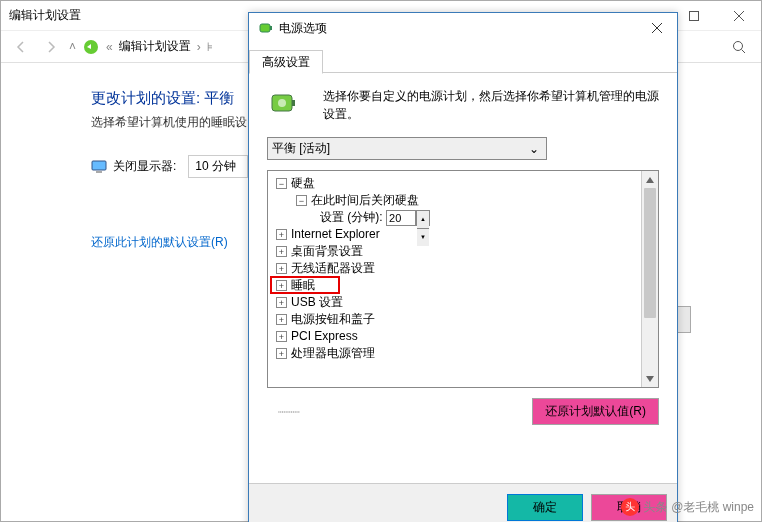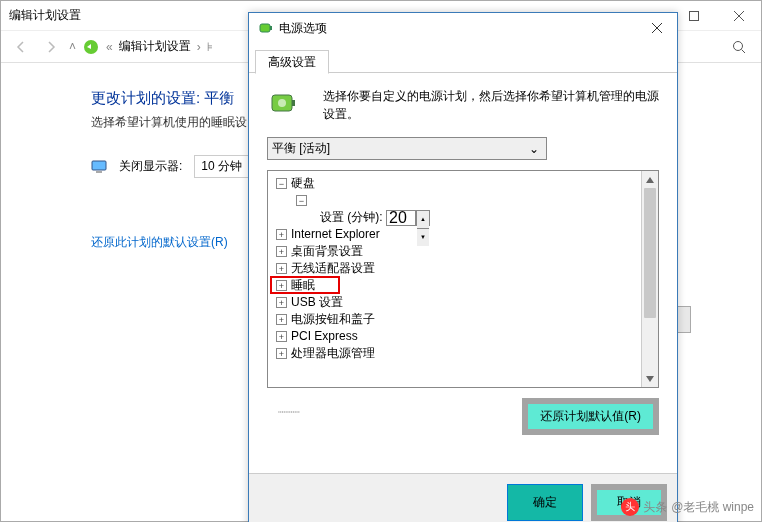--- a/index.html
+++ b/index.html
@@ -16,64 +16,64 @@
   .nav-row { height: 32px; display: flex; align-items: center; padding: 0 8px; border-bottom: 1px solid #e0e0e0; gap: 6px; }
   .nav-arrow { width: 24px; height: 24px; display: flex; align-items: center; justify-content: center; color: #999; }
   .bc-sep { color: #888; }
   .bc-icon { width: 18px; height: 18px; display: inline-flex; align-items: center; justify-content: center; }
   .search-btn { margin-left: auto; width: 28px; height: 24px; display: flex; align-items: center; justify-content: center; color: #555; }
   
   .parent-content { padding: 26px 0 0 90px; }
   .heading { color: #003399; font-size: 15px; margin-bottom: 6px; }
   .sub { color: #333; margin-bottom: 24px; }
   .setting-row { display: flex; align-items: center; gap: 12px; margin-bottom: 38px; }
-  .setting-row .lbl-with-icon { display: flex; align-items: center; gap: 12px; }
+  .setting-row .lbl-with-icon { display: flex; align-items: center; gap: 6px; }
   .dropdown-fake { border: 1px solid #ccc; padding: 2px 6px; min-width: 60px; display: inline-block; background: #fff; }
   .monitor-icon { width: 16px; height: 16px; }
   
   .link { color: #0066cc; margin-bottom: 12px; display: block; }
   .redbox-link { border: 2px solid #e60000; padding: 8px 10px; display: inline-block; }
   
   .save-btn { position: absolute; right: 70px; top: 305px; border: 1px solid #aaa; background: #e8e8e8; padding: 4px 14px; color: #888; }
   
   
   .dialog { position: absolute; top: 12px; left: 248px; width: 430px; height: 520px; background: #fff; border: 1px solid #3a7ab8; box-shadow: 0 0 8px rgba(0,0,0,0.2); display: flex; flex-direction: column; }
   .dlg-titlebar { height: 30px; display: flex; align-items: center; padding-left: 8px; background: #fff; }
   .dlg-titlebar .icon { width: 16px; height: 16px; margin-right: 6px; }
   .dlg-titlebar .title { flex: 1; }
   .dlg-close { width: 40px; height: 26px; display: flex; align-items: center; justify-content: center; cursor: pointer; }
   
-  .tab-strip { height: 30px; border-bottom: 1px solid #ccc; display: flex; padding-left: 6px; padding-top: 6px; }
+  .tab-strip { height: 30px; border-bottom: 1px solid #ccc; display: flex; padding-top: 6px; }
   .tab { border: 1px solid #ccc; border-bottom: 1px solid #fff; background: #fff; padding: 3px 12px 0 12px; height: 24px; position: relative; top: 1px; }
   
   .dlg-body { flex: 1; padding: 14px 18px 8px 18px; display: flex; flex-direction: column; }
   .intro { display: flex; gap: 24px; margin-bottom: 14px; }
   .intro .battery-icon { width: 32px; height: 32px; flex-shrink: 0; }
   .intro .txt { line-height: 1.5; }
   
   .plan-select { width: 280px; border: 1px solid #888; padding: 2px 4px; background: #efefef; display: flex; align-items: center; justify-content: space-between; margin-bottom: 10px; }
   .plan-select .chev { width: 16px; text-align: center; }
   
   .tree-wrap { border: 1px solid #888; height: 218px; display: flex; position: relative; }
   .tree { flex: 1; overflow: hidden; padding: 4px 2px; }
   .tree-row { display: flex; align-items: center; height: 17px; line-height: 17px; white-space: nowrap; }
   .exp { width: 11px; height: 11px; border: 1px solid #888; display: inline-flex; align-items: center; justify-content: center; font-size: 9px; line-height: 8px; margin-right: 4px; background: #fff; color: #444; flex-shrink: 0; }
   .ind { display: inline-block; }
-  .tree-input { width: 30px; height: 16px; border: 1px solid #888; padding: 0 2px; font-size: 16px; }
+  .tree-input { width: 30px; height: 16px; border: 1px solid #888; padding: 0 2px; font-size: 11px; }
   .spinner-btns { display: inline-flex; flex-direction: column; border: 1px solid #888; height: 16px; width: 14px; margin-left: 0; }
   .spinner-btns div { flex: 1; font-size: 6px; display: flex; align-items: center; justify-content: center; border-bottom: 1px solid #888; background: #eee; }
   .spinner-btns div:last-child { border-bottom: none; }
   .redbox-tree { position: absolute; border: 2px solid #e60000; width: 70px; height: 18px; pointer-events: none; }
   .scrollbar { width: 17px; background: #f0f0f0; border-left: 1px solid #ccc; display: flex; flex-direction: column; }
   .sb-btn { height: 17px; display: flex; align-items: center; justify-content: center; background: #f0f0f0; }
   .sb-thumb { background: #c8c8c8; height: 130px; margin: 0 2px; border-radius: 1px; }
   .sb-track { flex: 1; }
   
   .restore-row { text-align: right; padding: 10px 0; }
-  .btn { border: 6px solid #a3a3a3; background: #5eead4; padding: 4px 12px; cursor: pointer; min-width: 76px; }
+  .btn { border: 1px solid #a3a3a3; background: #ec4899; padding: 4px 12px; cursor: pointer; min-width: 76px; }
   
   .dlg-footer { border-top: 1px solid #ccc; background: #f0f0f0; padding: 10px; display: flex; justify-content: flex-end; gap: 8px; }
   .btn.primary { border: 1px solid #0078d7; background: #14b8a6; }
   
   .watermark { position: absolute; right: 8px; bottom: 6px; display: flex; align-items: center; gap: 4px; color: #888; font-size: 12px; pointer-events: none; }
   .watermark .av { width: 18px; height: 18px; border-radius: 50%; background: #f33; color: #fff; display: flex; align-items: center; justify-content: center; font-size: 10px; }
   .dotted { position:absolute; left:278px; top:405px; width:26px; height:10px; color:#888;}
 </style>
 </head>
 <body>
@@ -196,20 +196,21 @@
     <div class="tree-wrap">
       <div class="tree">
         <div class="tree-row">
             <span class="ind" style="width:6px"></span>
             <span class="exp">−</span>
             <span>硬盘</span>
           </div>
         <div class="tree-row">
             <span class="ind" style="width:26px"></span>
             <span class="exp">−</span>
+            <span>在此时间后关闭硬盘</span>
           </div>
         <div class="tree-row"><span class="ind" style="width:50px"></span><span>设置 (分钟):</span>&nbsp;<input class="tree-input" value="20" style=""><span class="spinner-btns">
               <div>▲</div>
               <div>▼</div>
             </span></div>
         <div class="tree-row">
             <span class="ind" style="width:6px"></span>
             <span class="exp">+</span>
             <span>Internet Explorer</span>
           </div>

